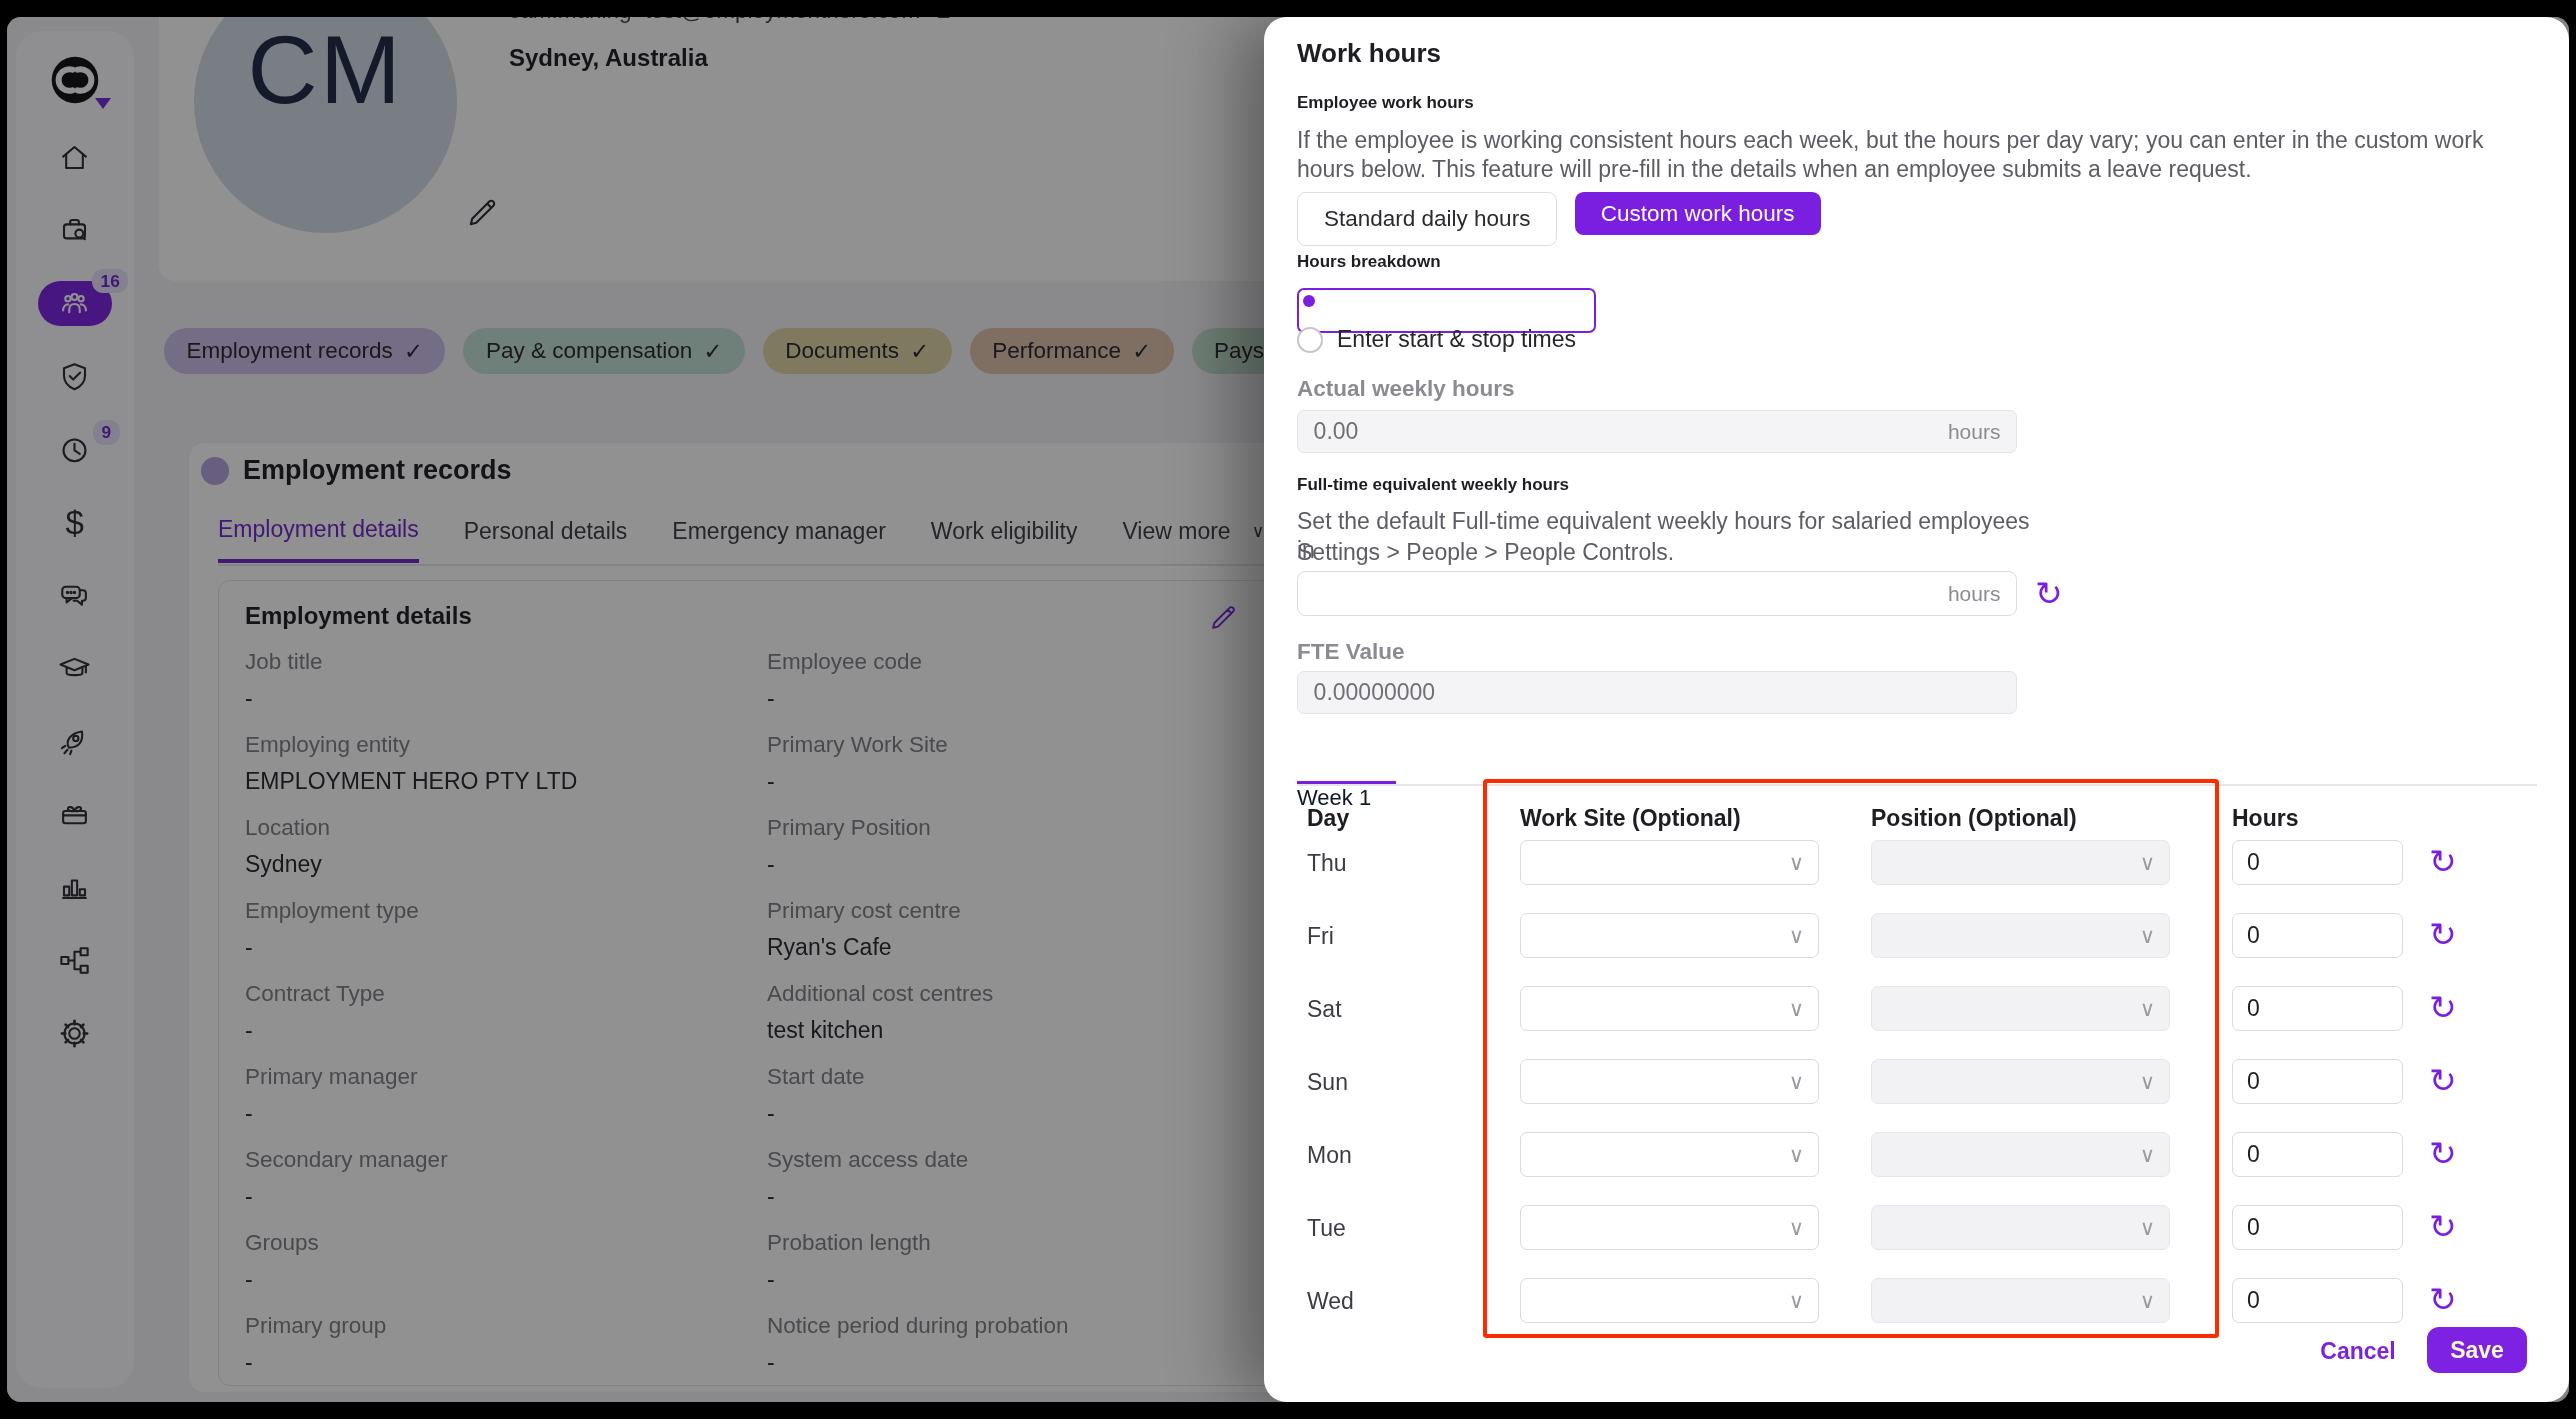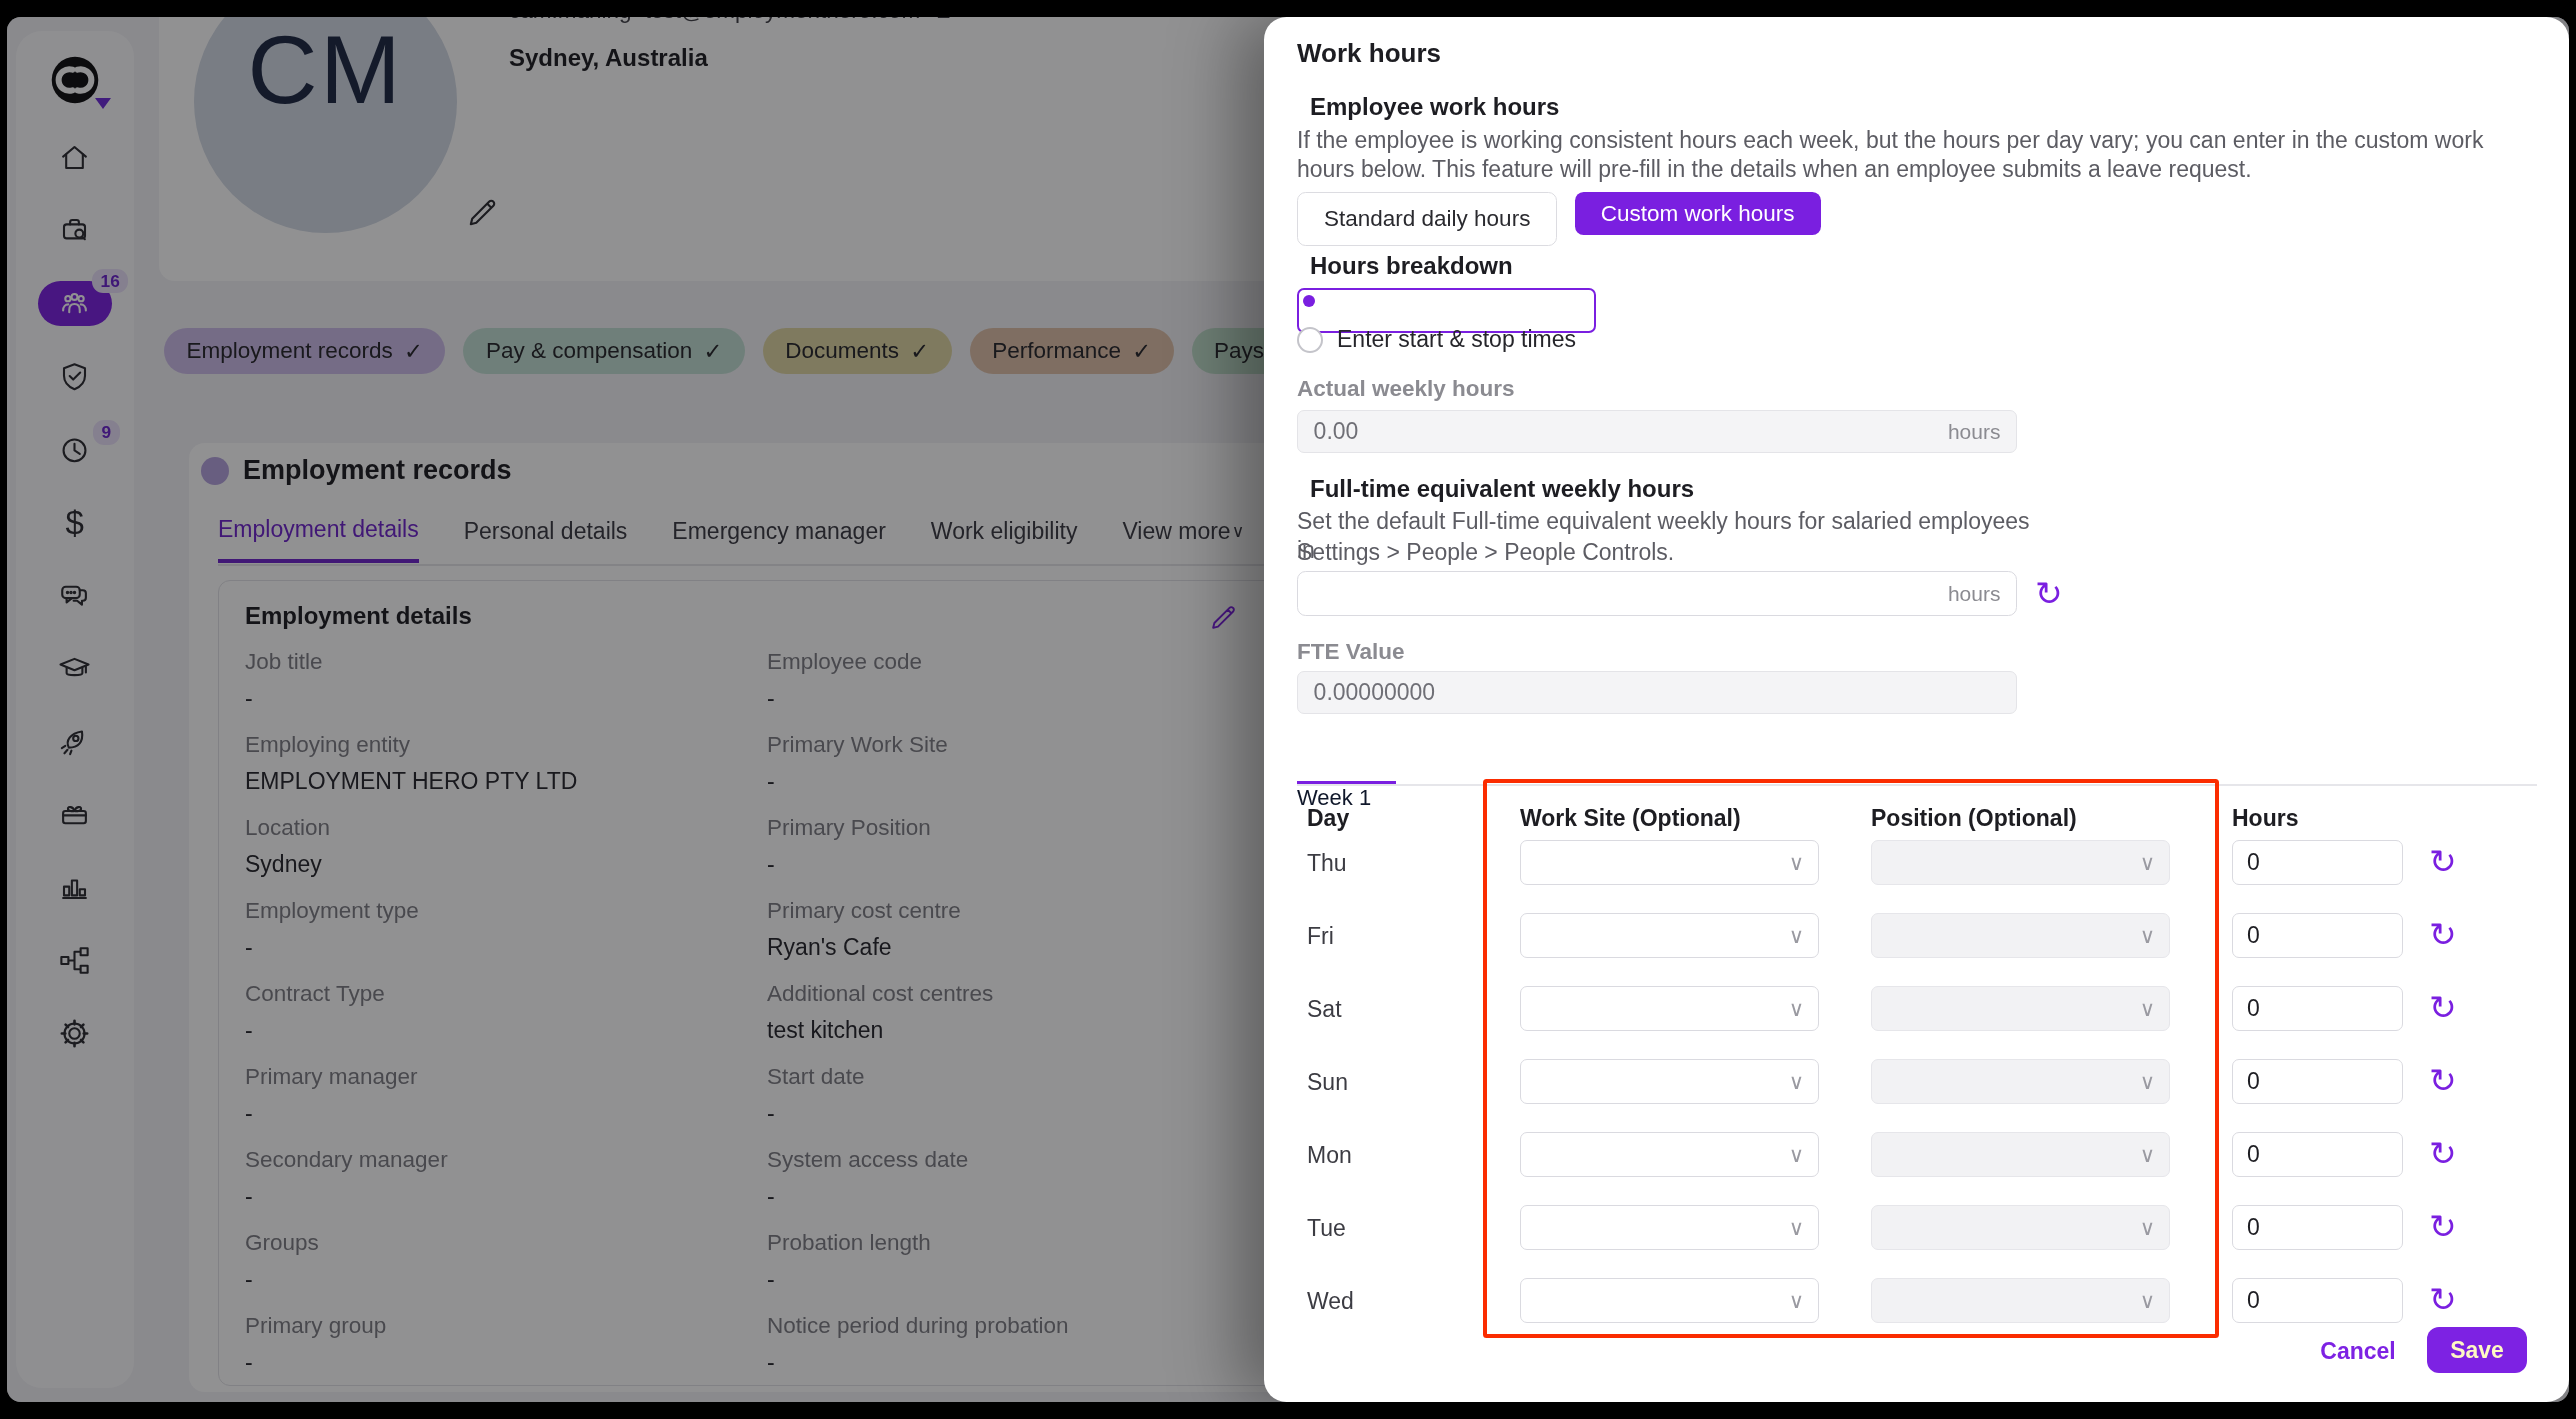--- a/index.html
+++ b/index.html
@@ -50,34 +50,34 @@
 
   
   .records-card { position:absolute; left:182px; top:426px; width:1128px; height:949px; background:#fff; border-radius:15.6px; z-index:1; }
   .rec-head { position:absolute; left:12px; top:12px; display:flex; align-items:center; gap:14px; }
   .rec-circle { width:28px; height:28px; border-radius:50%; background:#B5A3DE; }
   .rec-title { font-size:27px; font-weight:700; color:#1D1D22; }
   .rec-tabs { position:absolute; left:29px; top:73px; display:flex; gap:45px; font-size:23px; color:#3A3A42; align-items:center; }
   .rec-tab { padding-bottom:15.6px; }
   .rec-tab.active { color:#6E23CC; border-bottom:4.3px solid #6E23CC; }
   .rec-rule { position:absolute; left:29px; right:0; top:121px; height:1.7px; background:#E6E6EA; }
-  .viewmore { display:flex; align-items:center; gap:1px; padding-bottom:15.6px; }
+  .viewmore { display:flex; align-items:center; gap:21px; padding-bottom:15.6px; }
   .chev { color:#3A3A42; font-size:17.3px; }
 
   .details-card { position:absolute; left:29px; top:137px; width:1072px; height:806px; border:1.7px solid #E2E2E7; border-radius:12px; background:#fff; }
   .details-title { position:absolute; left:26px; top:21px; font-size:24px; font-weight:700; color:#1D1D22; }
   .details-pencil { position:absolute; right:50px; top:21px; width:31px; height:31px; }
   .fields { position:absolute; left:26px; top:69px; right:26px; display:grid; grid-template-columns:522px 1fr; grid-auto-rows:83px; }
   .fld .lab { font-size:22.5px; color:#7D7D84; line-height:24px; }
   .fld .val { font-size:23px; color:#26262C; line-height:25px; margin-top:12px; }
 
   
   .drawer { position:absolute; left:1257px; top:0; width:1305px; height:1385px; background:#fff; border-radius:22.5px; z-index:10; box-shadow:-26px 0 69px rgba(0,0,0,0.35); }
   .d-title { position:absolute; left:33px; top:21px; font-size:26px; font-weight:700; color:#1D1D22; }
-  .d-h2 { position:absolute; left:46px; font-size:24px; font-weight:700; color:#1D1D22; }
+  .d-h2 { position:absolute; left:33px; font-size:17px; font-weight:700; color:#1D1D22; }
   .d-h2.ewh { top:76px; }
   .d-para { position:absolute; left:33px; font-size:23px; color:#5C5C63; line-height:29px; }
   .d-para.ewh { top:109px; width:1236px; }
   .toggle-row { position:absolute; left:33px; top:175px; display:flex; gap:17.3px; }
   .btn-standard { height:54px; padding:0 26px; border:1.7px solid #DCDCE1; border-radius:8.6px; background:#fff; font-size:22.5px; color:#2A2A2F; display:flex; align-items:center; }
   .btn-custom { height:43px; padding:0 26px; border-radius:8.6px; background:#7A1FE0; font-size:22.5px; color:#fff; display:flex; align-items:center; }
   .d-h2.hb { top:235px; }
   .radio-row { position:absolute; left:33px; display:flex; align-items:center; gap:14px; }
   .radio-row.r1 { top:271px; }
   .radio-row.r2 { top:309px; }

